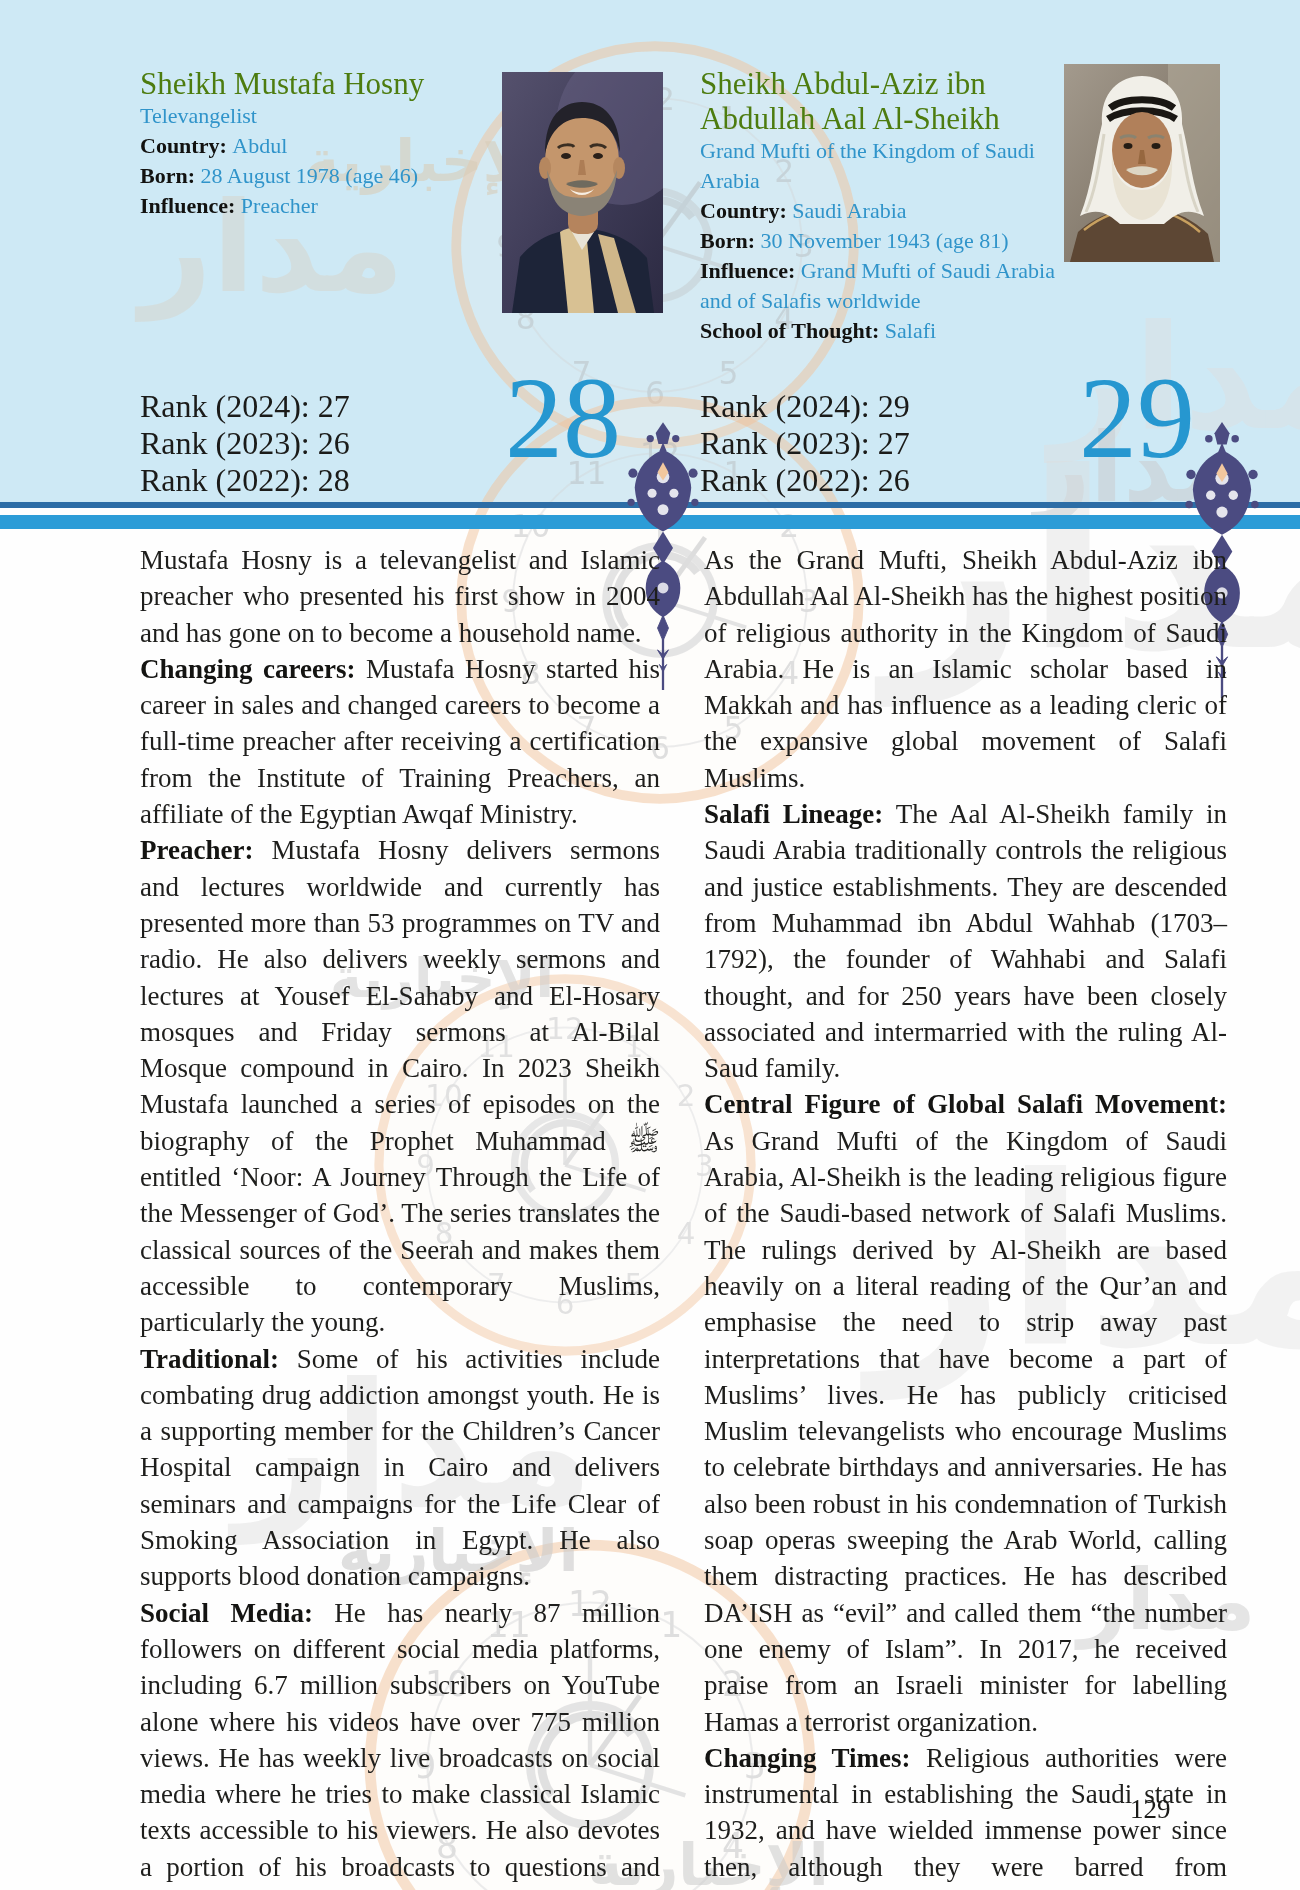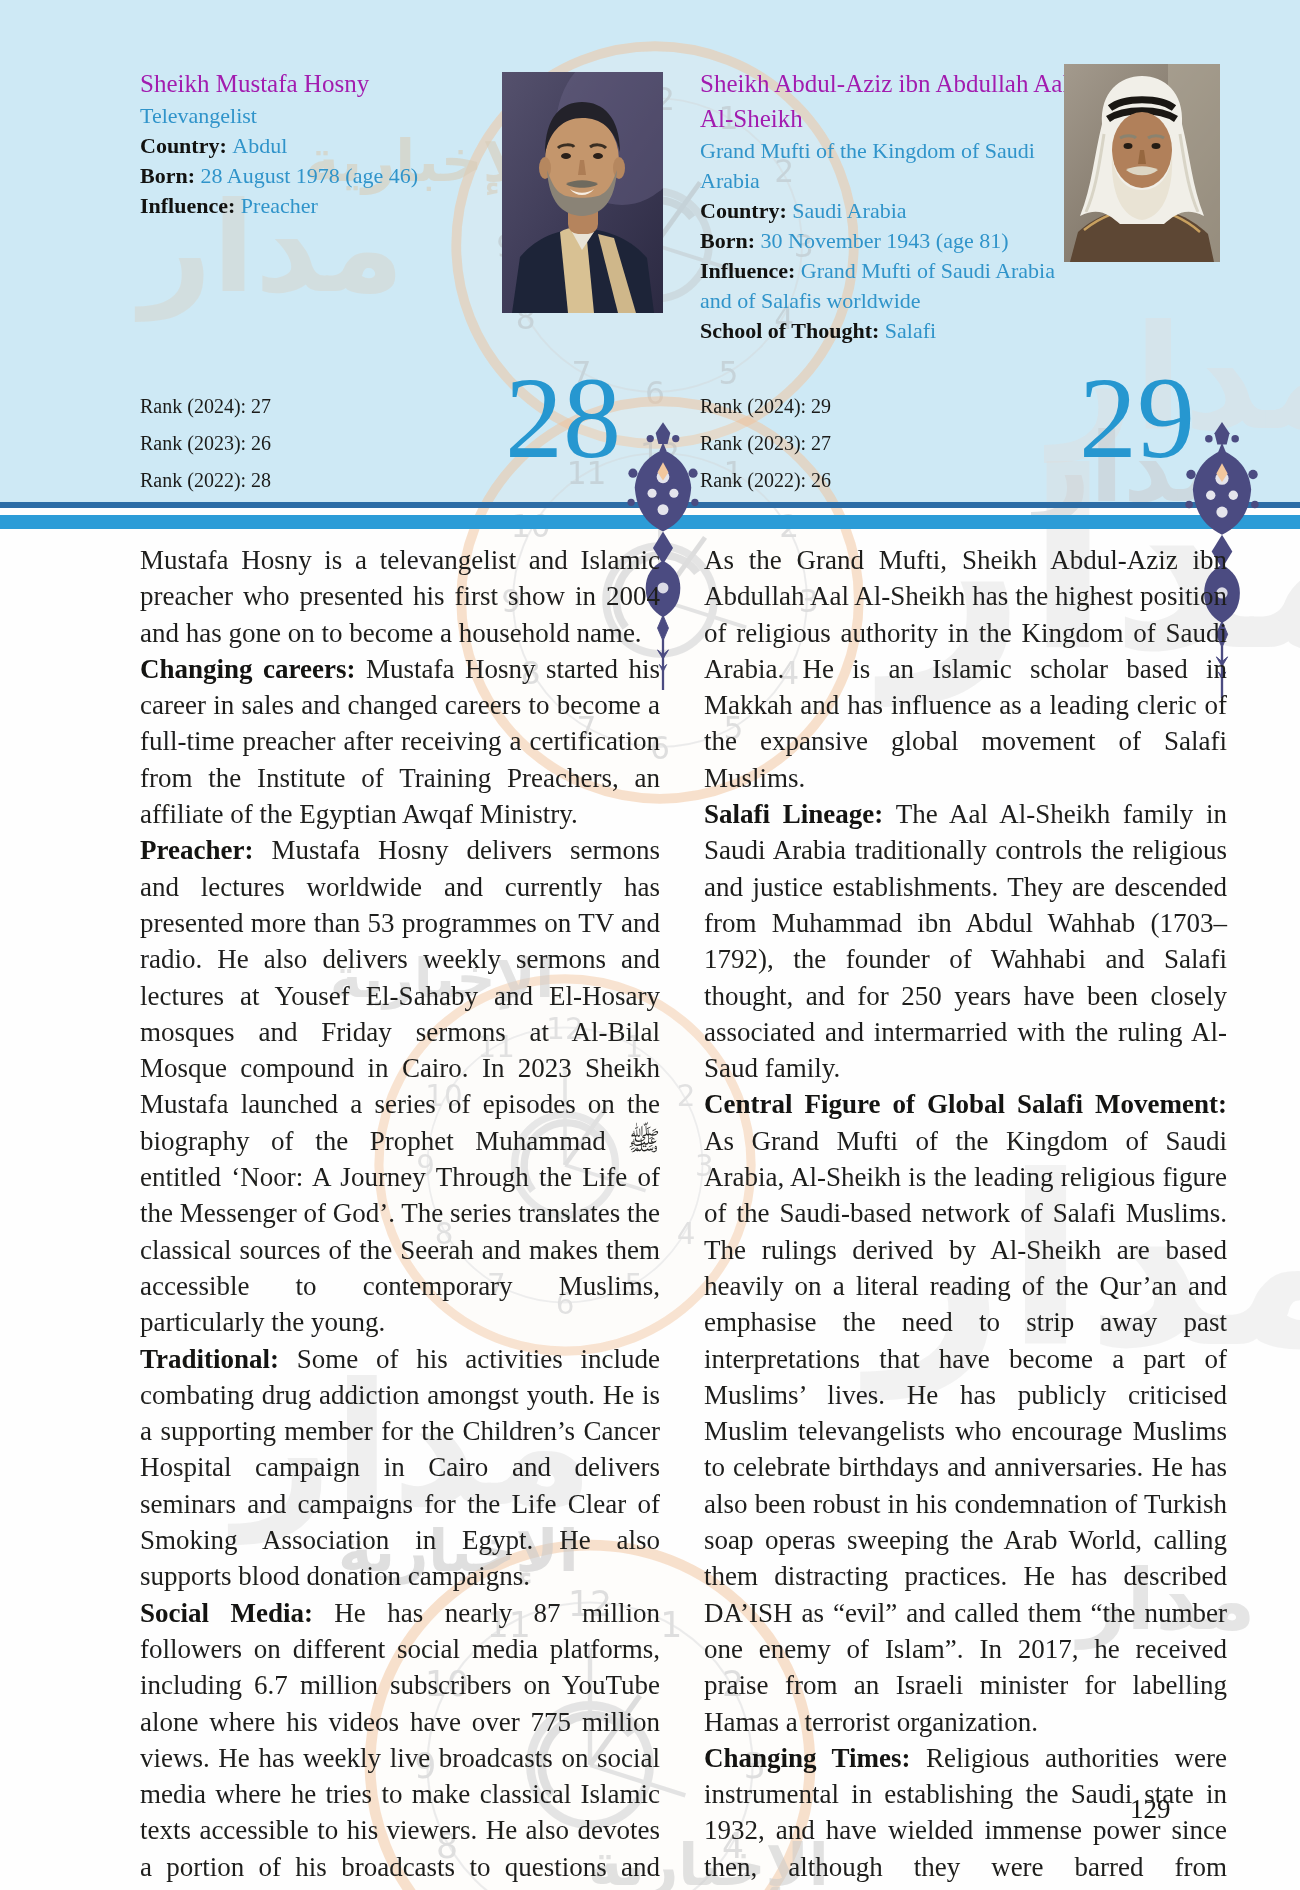--- a/index.html
+++ b/index.html
@@ -10,32 +10,32 @@
   .rule-thin{position:absolute;left:0;top:502px;width:1300px;height:6px;background:#2d6da6;}
   .rule-thick{position:absolute;left:0;top:515px;width:1300px;height:14px;background:#2c9cd7;}
   
   .wm-layer{position:absolute;inset:0;pointer-events:none;}
   .wm-txt{position:absolute;font-family:"DejaVu Sans",sans-serif;font-weight:bold;white-space:nowrap;line-height:1;}
   .wm-clock{position:absolute;}
   
   .hdr{position:absolute;top:66px;}
   .hdr-left{left:140px;width:352px;}
   .hdr-right{left:700px;width:376px;}
-  .pname{font-size:25px;line-height:35px;color:#a21caf;}
+  .pname{font-size:31px;line-height:35px;color:#4d7c0f;}
   .pline{font-size:22px;line-height:30px;}
   .blue{color:#3094ca;}
   .lbl{font-weight:bold;color:#121210;}
   .lbl::after{content:" ";}
   
   .photo{position:absolute;}
   .photo-left{left:502px;top:72px;width:161px;height:241px;}
   .photo-right{left:1064px;top:64px;width:156px;height:198px;}
   .photo svg{display:block;width:100%;height:100%;}
   
-  .ranks{position:absolute;top:388px;font-size:20px;line-height:37px;color:#1b1b19;}
+  .ranks{position:absolute;top:388px;font-size:32px;line-height:37px;color:#1b1b19;}
   .ranks-left{left:140px;}
   .ranks-right{left:700px;}
   .rlbl::after{content:" ";}
   .bigrank{position:absolute;top:358px;width:130px;text-align:center;
            font-size:116px;line-height:1.05;color:#2697d0;}
   .bigrank-left{left:498px;}
   .bigrank-right{left:1072px;}
   .orn{position:absolute;}
   .orn-left{left:622px;top:418px;width:82px;height:278px;}
   .orn-right{left:1178px;top:420px;width:88px;height:282px;}

